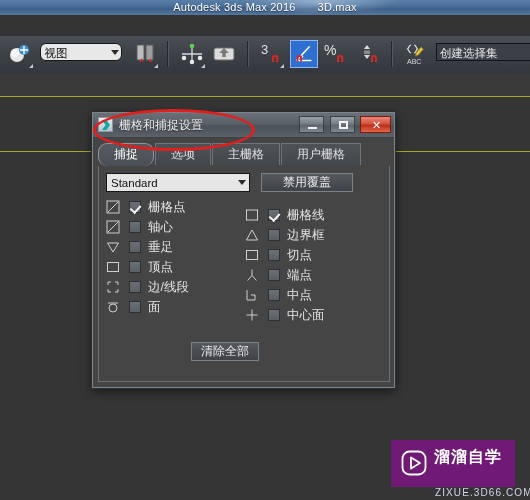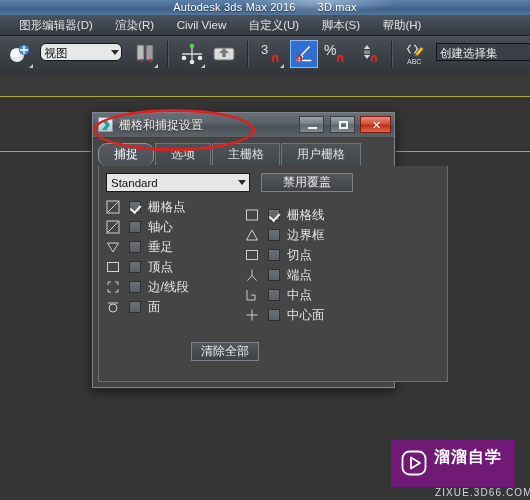--- a/index.html
+++ b/index.html
@@ -144,21 +144,21 @@
     background:linear-gradient(to bottom,#4e5358 0%,#42474c 100%);
     border:1px solid #6d747a;border-bottom:none;box-sizing:border-box;
     color:#e0e0e0;font-size:12px;text-align:center;
   }
   .tab.active{
     background:linear-gradient(to bottom,#565b61 0%,#4a4f55 100%);
     border-color:#8e969d;color:#ffffff;height:23px;
   }
 
   
-  .panel{position:absolute;left:5px;top:53px;width:350px;height:216px;
+  .panel{position:absolute;left:5px;top:53px;width:292px;height:216px;
          background:#454545;border:1px solid #6a7076;border-top:none;box-sizing:border-box;}
 
   .row-top{position:absolute;left:7px;top:7px;width:272px;height:19px;}
   .std-combo{
     position:absolute;left:0;top:0;width:144px;height:19px;
     background:#e6e6e6;border:1px solid #15191d;box-sizing:border-box;
   }
   .std-combo .cv{position:absolute;left:4px;top:0;height:19px;line-height:19px;
                  font-size:11.5px;color:#111;}
   .std-combo .ca{position:absolute;right:3px;top:6px;width:0;height:0;
@@ -220,29 +220,20 @@
 
 <div id="app">
 
   <div class="titlebar">
     <div class="tb-glow"></div>
     <div class="tb-text">
       <span>Autodesk 3ds Max 2016</span><span class="tb-file">3D.max</span>
     </div>
   </div>
 
-  <div class="menubar">
-    <span class="mi clipped">)</span>
-    <span class="mi">图形编辑器(D)</span>
-    <span class="mi">渲染(R)</span>
-    <span class="mi">Civil View</span>
-    <span class="mi">自定义(U)</span>
-    <span class="mi">脚本(S)</span>
-    <span class="mi">帮助(H)</span>
-  </div>
 
   <div class="toolbar">
 
     <span class="icon-btn" style="margin-left:6px;">
       <svg width="28" height="28" viewBox="0 0 28 28">
         <circle cx="11" cy="15" r="7" fill="#e8e8e8"></circle>
         <circle cx="9" cy="13" r="4" fill="#ffffff" opacity=".7"></circle>
         <circle cx="18" cy="10" r="5" fill="#3d8fd0"></circle>
         <path d="M18 6v8M14 10h8" stroke="#ffffff" stroke-width="1.4"></path>
       </svg>

